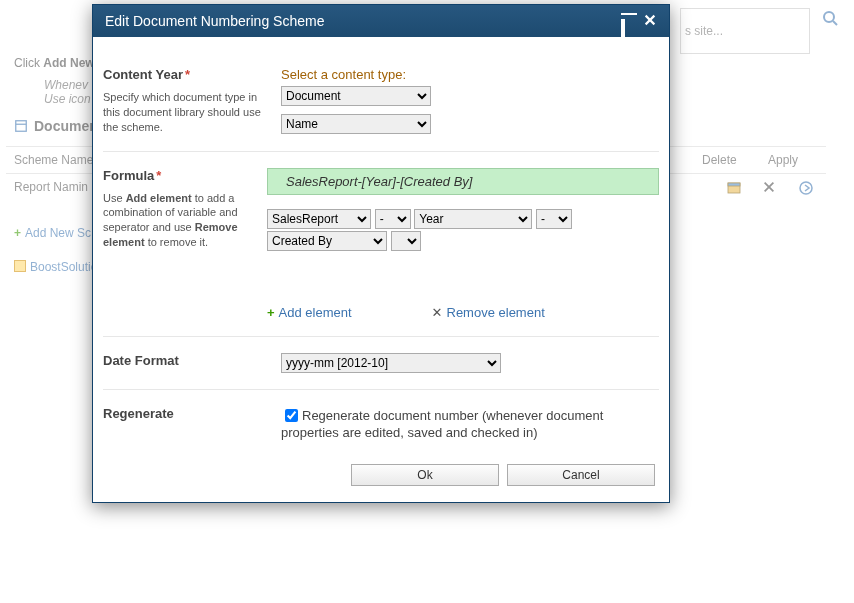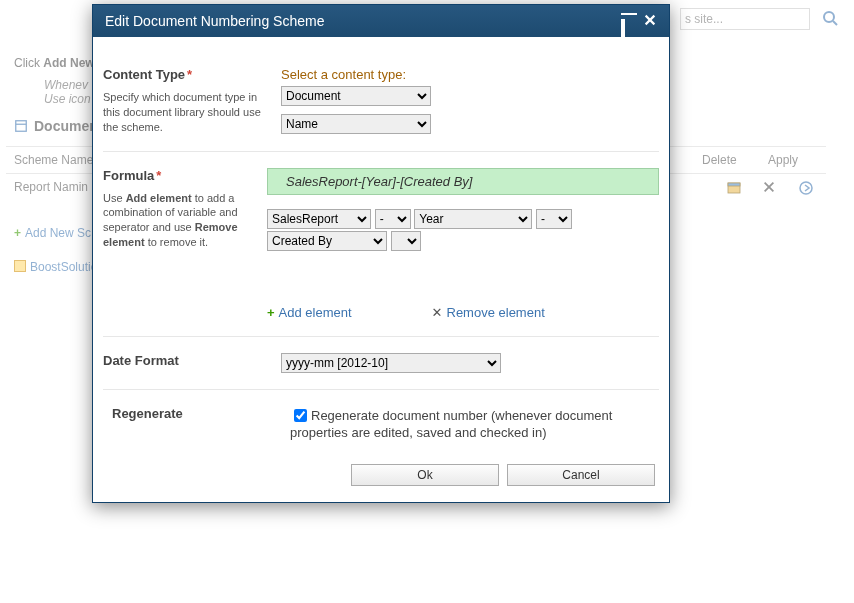--- a/index.html
+++ b/index.html
@@ -32,21 +32,21 @@
     right: 0; top: 0;
     height: 36px; width: 200px;
   }
   .bg-search {
     position: absolute;
     right: 44px;
     top: 8px;
     width: 120px;
     height: 20px;
     border: 1px solid #c6c6c6;
-    padding: 0 4px;
+    padding: 12px 4px;
     font-size: 12px;
     color: #888;
     background: #fff;
   }
   .bg-search-icon {
     position: absolute;
     right: 16px; top: 10px;
     width: 16px; height: 16px;
     color: #3b73af;
   }
@@ -285,21 +285,21 @@
           <line x1="13" y1="3" x2="3" y2="13"></line>
       </svg>
     </span>
   </div>
 
   <div class="modal-body">
 
 
     <div class="row">
       <div class="lbl">
-        <span class="lbl-title"><span>Content Type</span><span class="req">*</span></span>
+        <span class="lbl-title"><span>Content Year</span><span class="req">*</span></span>
         <div class="desc">Specify which document type in this document library should use the scheme.</div>
       </div>
       <div class="fld">
         <span class="fld-label">Select a content type:</span>
         <select class="drop" style="width:150px">
           <option>Document</option>
         </select>
         <div style="height:8px"></div>
         <select class="drop" style="width:150px">
           <option>Name</option>
@@ -355,21 +355,21 @@
       <div class="lbl">
         <span class="lbl-title">Date Format</span>
       </div>
       <div class="fld">
         <select class="drop" style="width:220px">
           <option>yyyy-mm [2012-10]</option>
         </select>
       </div>
     </div>
 
-    <div class="row" style="border-bottom:none;margin-left:9px;">
+    <div class="row" style="border-bottom:none;">
       <div class="lbl">
         <span class="lbl-title">Regenerate</span>
       </div>
       <div class="fld cb-row">
         <label style="display:inline-block; max-width:350px;">
           <input type="checkbox" checked="" style=""><span>Regenerate document number (whenever document properties are edited, saved and checked in)</span>
         </label>
       </div>
     </div>
 

